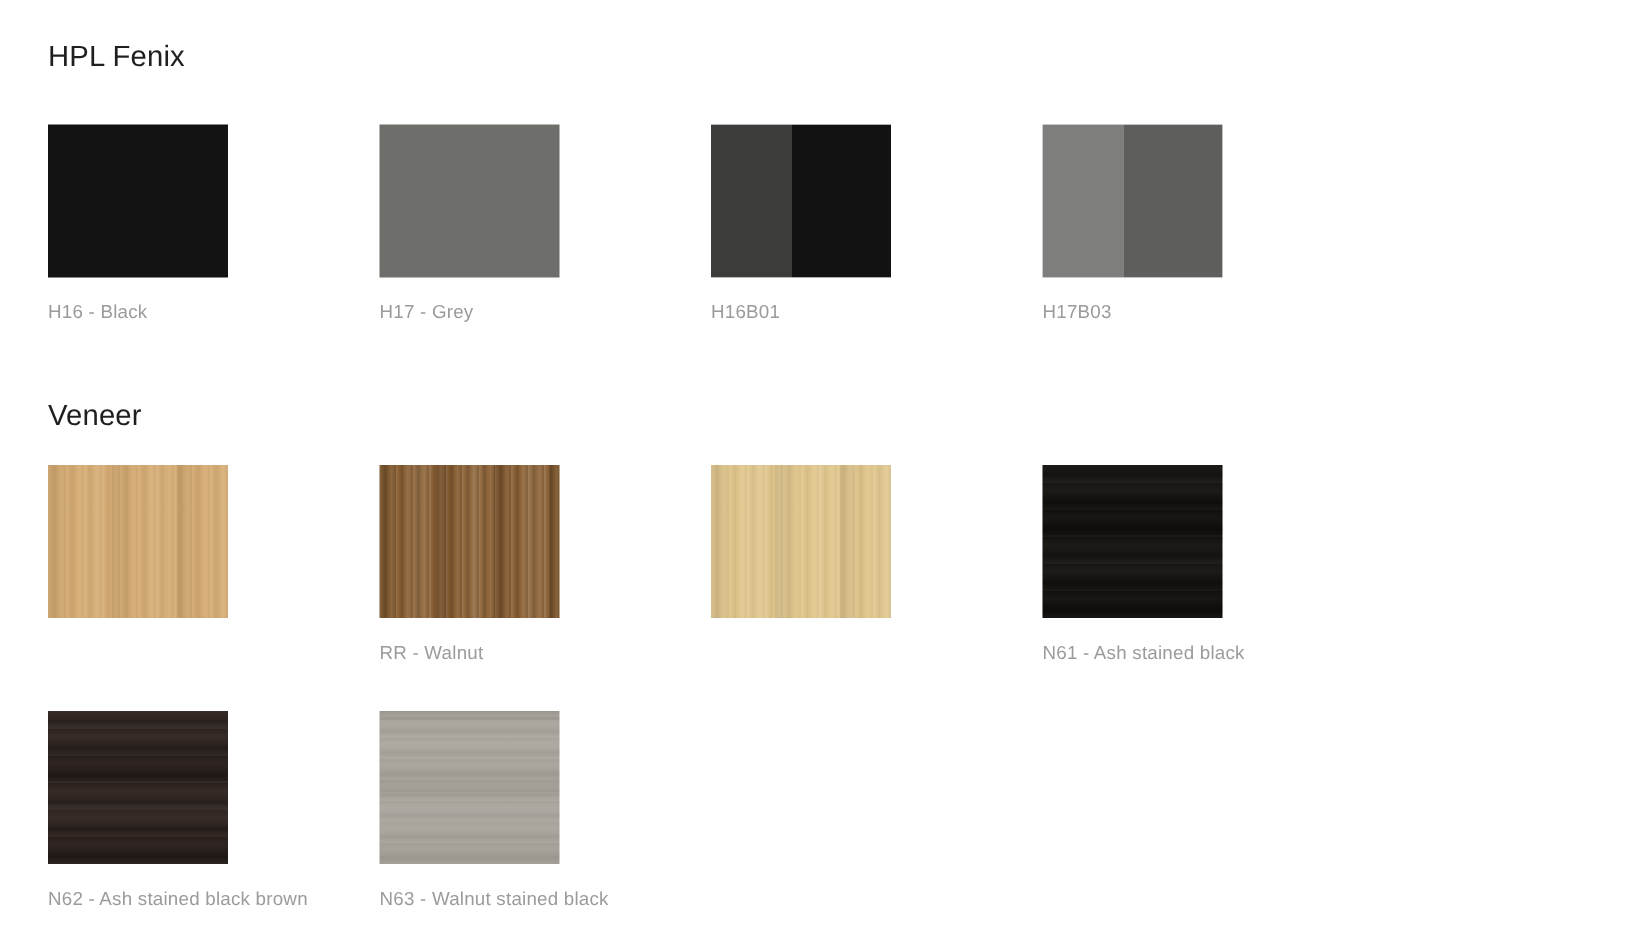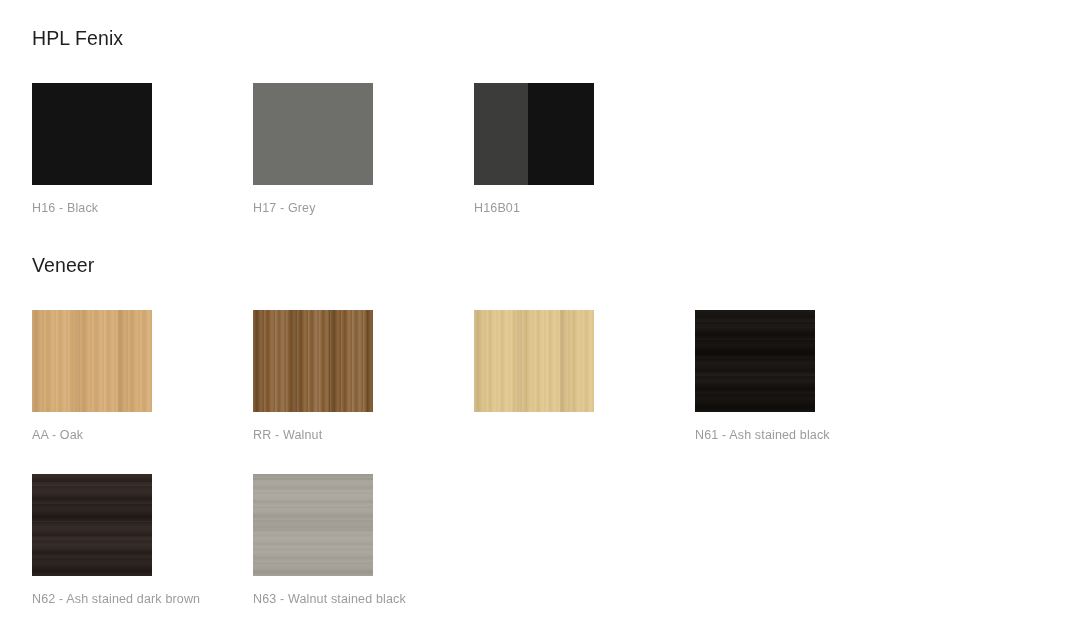--- a/index.html
+++ b/index.html
@@ -56,21 +56,21 @@
     letter-spacing: 0.15px;
   }
 
   
   #hpl-title { position: absolute; left: 32px; top: 29px; }
   #hpl-row   { position: absolute; left: 32px; top: 83px; justify-content: space-between; }
   #hpl-row .swatch-box { height: 102px; }
   #hpl-row .swatch-label { margin-top: 17px; }
 
   
-  #veneer-title { position: absolute; left: 32px; top: 256px; }
+  #veneer-title { position: absolute; left: 32px; top: 268px; }
   #veneer-row   { position: absolute; left: 32px; top: 310px; width: 1055px; }
   #veneer-row .swatch-box { height: 102px; }
   #veneer-row .swatch-label { margin-top: 17px; }
   #veneer-row .swatch-cell { margin-bottom: 32px; }
 
   
   .split {
     position: absolute;
     top: 0;
     bottom: 0;
@@ -161,30 +161,36 @@
         <div class="swatch-box" style="background: rgb(110, 111, 106);"></div>
         <div class="swatch-label">H17 - Grey</div>
       </div>
       <div class="swatch-cell">
         <div class="swatch-box">
           <div class="split split-left" style="background: rgb(60, 60, 59);"></div>
           <div class="split split-right" style="background: rgb(18, 18, 18);"></div>
         </div>
         <div class="swatch-label">H16B01</div>
       </div>
+      <div class="swatch-cell">
+        <div class="swatch-box">
+          <div class="split split-left" style="background: rgb(126, 126, 125);"></div>
+          <div class="split split-right" style="background: rgb(94, 94, 92);"></div>
+        </div>
+        <div class="swatch-label">H17B03</div>
+      </div>
     </div>
 
   <h2 class="section-title" id="veneer-title">Veneer</h2>
 
   <div class="swatch-row" id="veneer-row">
       <div class="swatch-cell">
         <div class="swatch-box" style="background: rgb(213, 171, 115);">
           <div class="grain grain-v"></div>
         </div>
-        <div class="swatch-label">AA - Oak</div>
       </div>
       <div class="swatch-cell">
         <div class="swatch-box" style="background: rgb(138, 96, 52);">
           <div class="grain grain-v-strong"></div>
         </div>
         <div class="swatch-label">RR - Walnut</div>
       </div>
       <div class="swatch-cell">
         <div class="swatch-box" style="background: rgb(224, 198, 141);">
           <div class="grain grain-v"></div>
@@ -193,21 +199,21 @@
       <div class="swatch-cell">
         <div class="swatch-box" style="background: rgb(21, 18, 15);">
           <div class="grain grain-h-soft"></div>
         </div>
         <div class="swatch-label">N61 - Ash stained black</div>
       </div>
       <div class="swatch-cell">
         <div class="swatch-box" style="background: rgb(46, 36, 32);">
           <div class="grain grain-h-soft"></div>
         </div>
-        <div class="swatch-label">N62 - Ash stained dark brown</div>
+        <div class="swatch-label">N62 - Ash stained black brown</div>
       </div>
       <div class="swatch-cell">
         <div class="swatch-box" style="background: rgb(169, 164, 155);">
           <div class="grain grain-h"></div>
         </div>
         <div class="swatch-label">N63 - Walnut stained black</div>
       </div>
     </div>
 
 </div>

